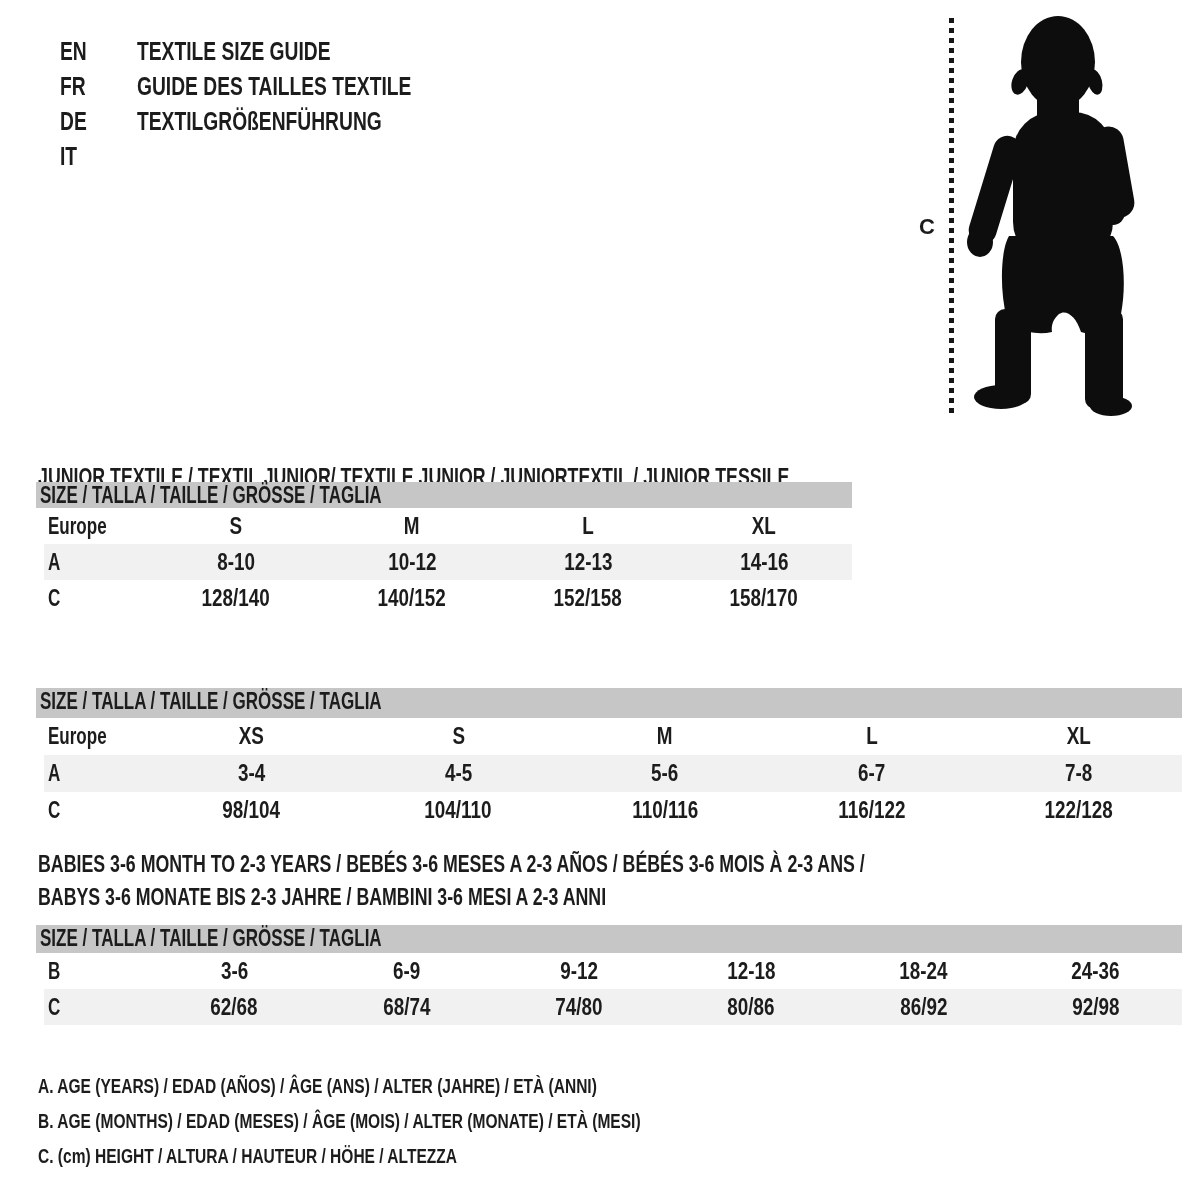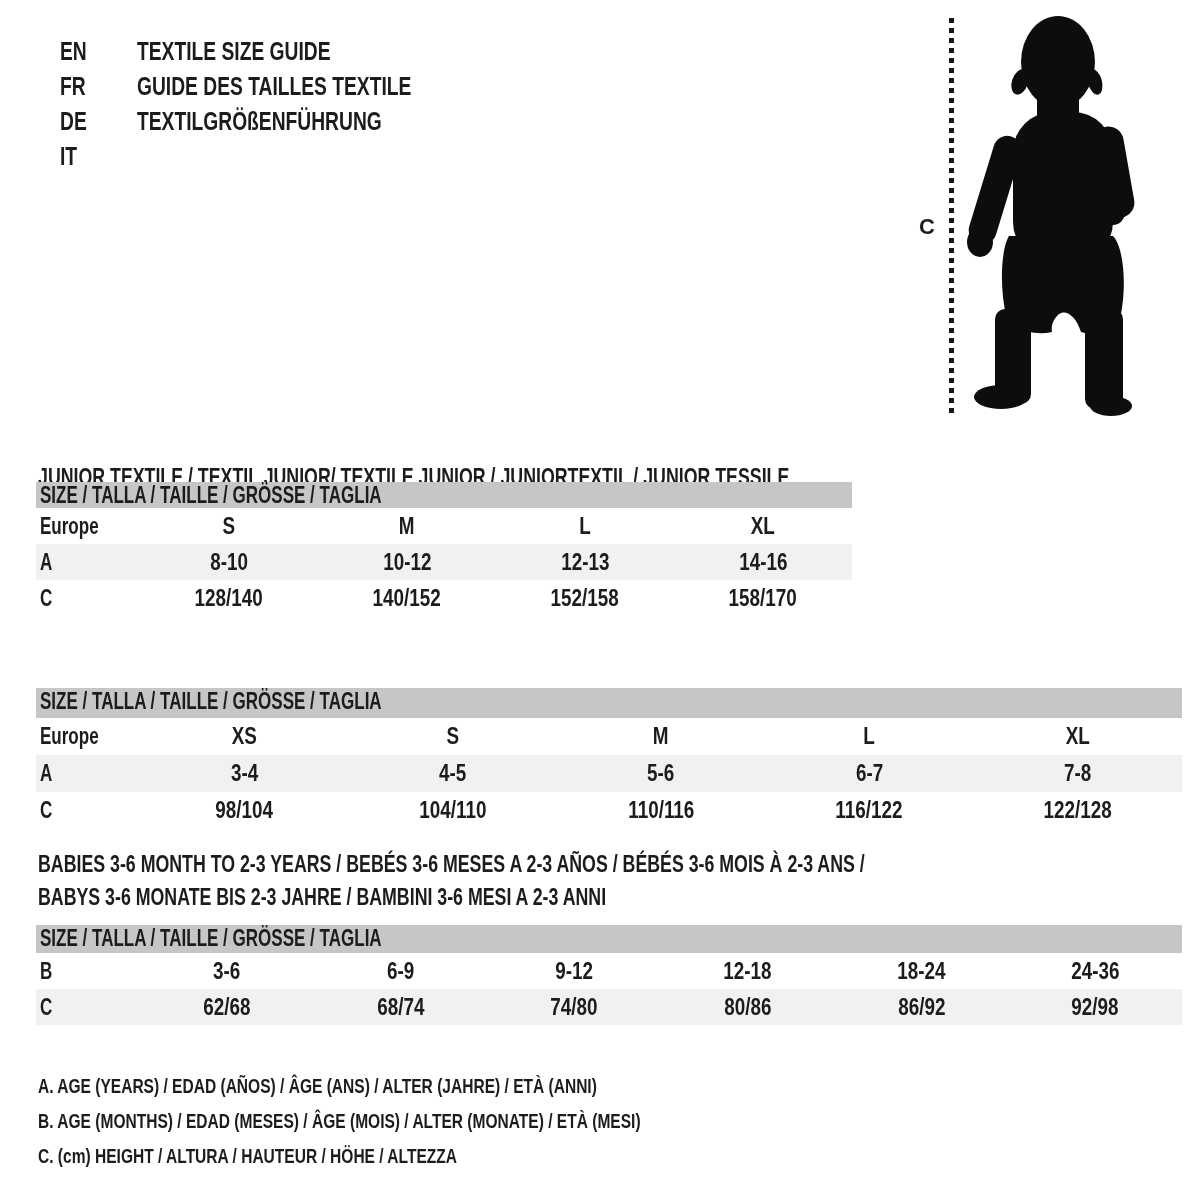--- a/index.html
+++ b/index.html
@@ -27,21 +27,21 @@
   .baby-svg { position:absolute; left:963px; top:14px; }
 
   
   .section-title { position:absolute; font-size:24px; line-height:26px; }
   .sub { font-size:0.62em; vertical-align:-0.12em; letter-spacing:0; }
 
   
   .size-table { position:absolute; font-size:23px; }
   .size-head  { background:#c6c6c6; display:flex; align-items:flex-start; padding-left:4px; }
   .h26 { height:26px; } .h28 { height:28px; } .h30 { height:30px; }
-  .t-row  { display:flex; align-items:center; }
+  .t-row  { display:flex; align-items:center;margin-left:8px; }
   .r36 .t-row { height:36px; } .r37 .t-row { height:37px; }
   .t-row.alt { background:#f1f1f1; }
   .t-label { width:100px; padding-left:4px; }
   .t-cell  { flex:1; text-align:center; }
 
   
   .notes { position:absolute; left:38px; top:1068px; }
   .note-line { height:35px; line-height:35px; font-size:21px; }
 
   .w816  { width:816px; }

